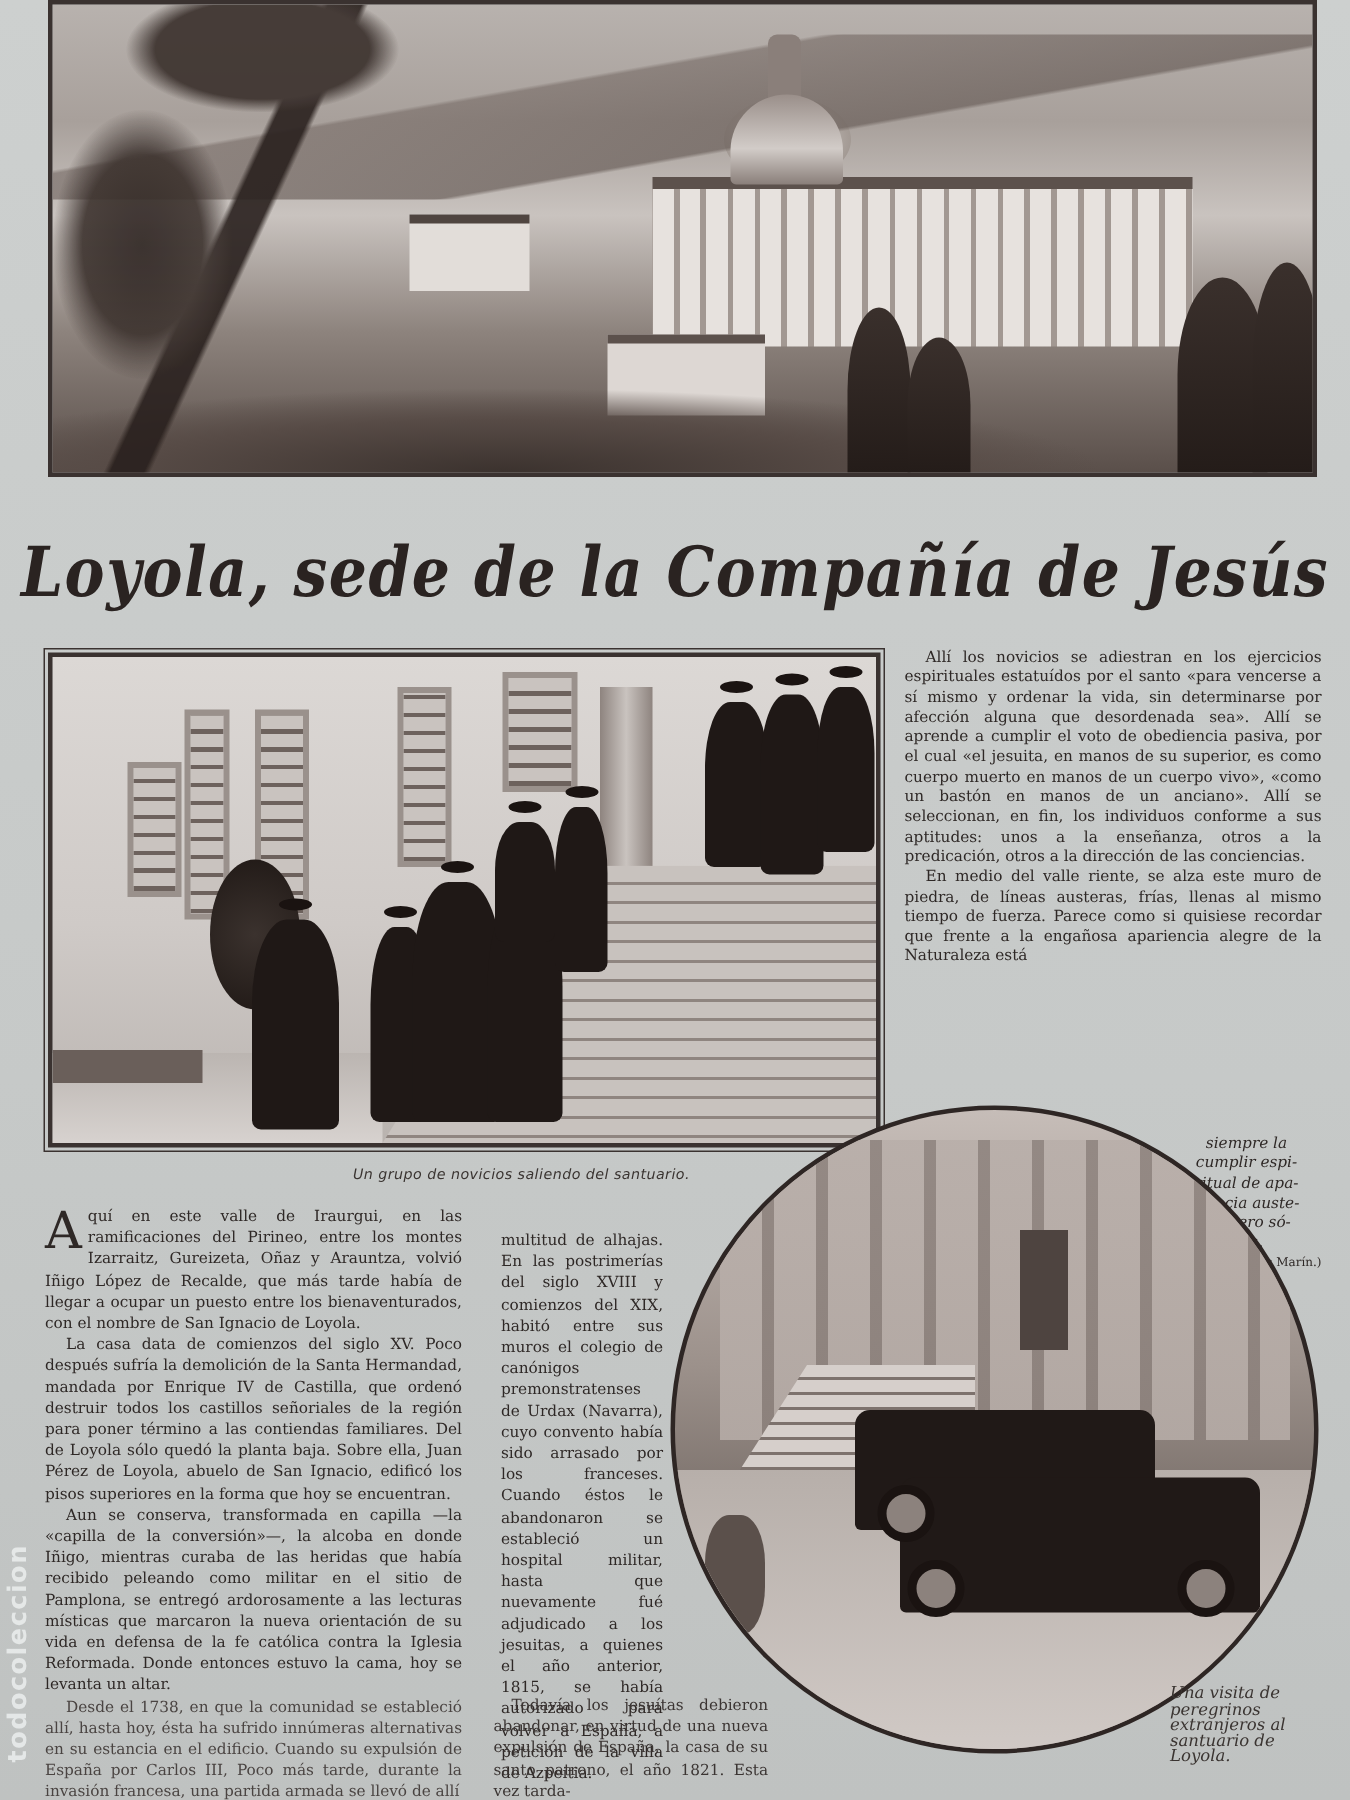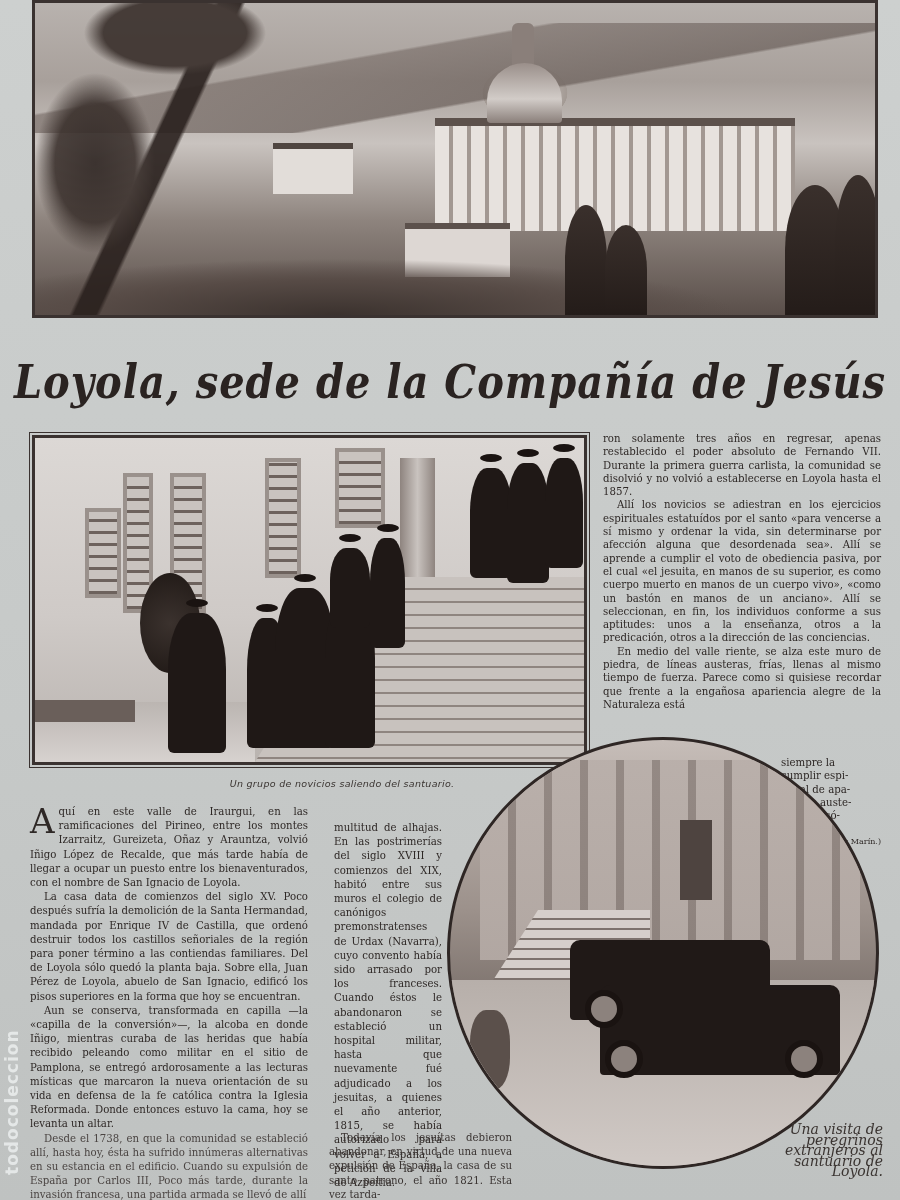--- a/index.html
+++ b/index.html
@@ -62,21 +62,21 @@
   .photo-mid .shrub { position:absolute; left:105px; top:135px; width:60px; height:100px; border-radius:50%; background:radial-gradient(circle,#3b322e,#1f1815); }
   .photo-mid .priest { position:absolute; background:#1f1816; border-radius:40% 40% 6px 6px; }
   .photo-mid .priest::before { content:""; position:absolute; left:50%; top:-14px; width:22px; height:8px; margin-left:-11px; background:#1a1311; border-radius:50%; }
   .photo-mid .ground { position:absolute; left:0; bottom:0; width:220px; height:60px; background:linear-gradient(180deg,#bbb5b1,#d7d2cf); }
   .photo-mid .hedge { position:absolute; left:0; bottom:40px; width:100px; height:22px; background:#6a5f5a; }
 
   
   .col-right { position:absolute; left:603px; top:432px; width:278px; font-size:10.2px; line-height:13.3px; text-align:justify; color:#2e2826; }
   .col-right p { margin:0; text-indent:14px; }
   .col-right p.noindent { text-indent:0; }
-  .col-right .tail { position:absolute; right:0; top:324px; width:100px; text-align:left; }
+  .col-right .tail { position:absolute; right:0; top:324px; width:100px; text-align:center;font-style:italic; }
   .col-right .fotos { position:absolute; right:0; top:405px; width:60px; text-align:right; font-size:8px; line-height:10px; }
 
   
   .photo-circle {
     position:absolute; left:447px; top:737px; width:432px; height:432px; border-radius:50%;
     border:3px solid #2e2624; box-sizing:border-box; overflow:hidden;
     background:linear-gradient(180deg,#c6bdb8 0%,#9c918b 40%,#6f6560 70%,#a59b96 100%);
   }
   .photo-circle .facade { position:absolute; left:30px; top:20px; width:380px; height:200px; background:repeating-linear-gradient(90deg,#b8aea9 0 28px,#8c817c 28px 36px); opacity:.85; }
   .photo-circle .door { position:absolute; left:230px; top:80px; width:32px; height:80px; background:#4e4440; }
@@ -91,21 +91,21 @@
   .col-a p { margin:0; text-indent:14px; }
   .col-a p.first { text-indent:0; }
   .dropcap { float:left; font-size:34px; line-height:30px; margin:1px 4px 0 0; font-family:"DejaVu Serif", serif; }
   .col-a p.faded { color:#4a4442; }
   .col-b { position:absolute; left:318px; top:805px; width:140px; font-size:10.2px; line-height:14.2px; text-align:justify; color:#2e2826; }
   .col-b p { margin:16px; text-indent:12px; }
   .col-b p.noindent { text-indent:0; }
   .col-b-wide { position:absolute; left:318px; top:1120px; width:205px; font-size:10.2px; line-height:14.2px; text-align:justify; color:#3b3533; }
   .col-b-wide p { margin:11px; text-indent:12px; }
 
-  .circle-caption { position:absolute; left:780px; top:1124px; width:103px; text-align:right; font-style:italic; font-family:"DejaVu Serif", serif; font-size:14px; line-height:10.5px; color:#3a3431; }
+  .circle-caption { position:absolute; left:780px; top:1124px; width:103px; font-style:italic; font-family:"DejaVu Serif", serif; font-size:11px; line-height:10.5px; color:#3a3431; }
 
   .watermark { position:absolute; left:2px; top:1022px; width:24px; height:160px; writing-mode:vertical-rl; transform:rotate(180deg);
     font-family:"DejaVu Sans", sans-serif; font-weight:bold; font-size:17px; color:#e9ecec; letter-spacing:1px; opacity:.9; text-align:center; }
 </style>
 </head>
 <body>
 
 <div class="page">
 
   <div class="photo-top">
@@ -139,24 +139,23 @@
     <div class="priest" style="left:133px;top:175px;width:58px;height:140px;"></div>
     <div class="priest" style="left:212px;top:180px;width:40px;height:130px;"></div>
     <div class="priest" style="left:240px;top:150px;width:60px;height:160px;"></div>
     <div class="priest" style="left:290px;top:160px;width:50px;height:150px;"></div>
     <div class="priest" style="left:295px;top:110px;width:40px;height:80px;"></div>
     <div class="priest" style="left:335px;top:100px;width:35px;height:110px;"></div>
     <div class="priest" style="left:435px;top:30px;width:42px;height:110px;"></div>
     <div class="priest" style="left:472px;top:25px;width:42px;height:120px;"></div>
     <div class="priest" style="left:510px;top:20px;width:38px;height:110px;"></div>
   </div>
-  <div class="caption" style="left:212px;width:260px;text-align:center;top:778px;">Un grupo de novicios saliendo del santuario.</div>
+  <div class="caption" style="left:200px;width:260px;text-align:right;top:778px;">Un grupo de novicios saliendo del santuario.</div>
 
   <div class="col-right">
-    <p class="noindent">ron solamente tres años en regresar, apenas restablecido el poder absoluto de Fernando VII. Durante la primera guerra carlista, la comunidad se disolvió y no volvió a establecerse en Loyola hasta el 1857.</p>
     <p>Allí los novicios se adiestran en los ejercicios espirituales estatuídos por el santo «para vencerse a sí mismo y ordenar la vida, sin determinarse por afección alguna que desordenada sea». Allí se aprende a cumplir el voto de obediencia pasiva, por el cual «el jesuita, en manos de su superior, es como cuerpo muerto en manos de un cuerpo vivo», «como un bastón en manos de un anciano». Allí se seleccionan, en fin, los individuos conforme a sus aptitudes: unos a la enseñanza, otros a la predicación, otros a la dirección de las conciencias.</p>
     <p>En medio del valle riente, se alza este muro de piedra, de líneas austeras, frías, llenas al mismo tiempo de fuerza. Parece como si quisiese recordar que frente a la engañosa apariencia alegre de la Naturaleza está</p>
     <div class="tail">
       <div>siempre la</div>
       <div>cumplir espi-</div>
       <div>ritual de apa-</div>
       <div>riencia auste-</div>
       <div>ra, pero só-</div>
       <div>lida.</div>
     </div>

